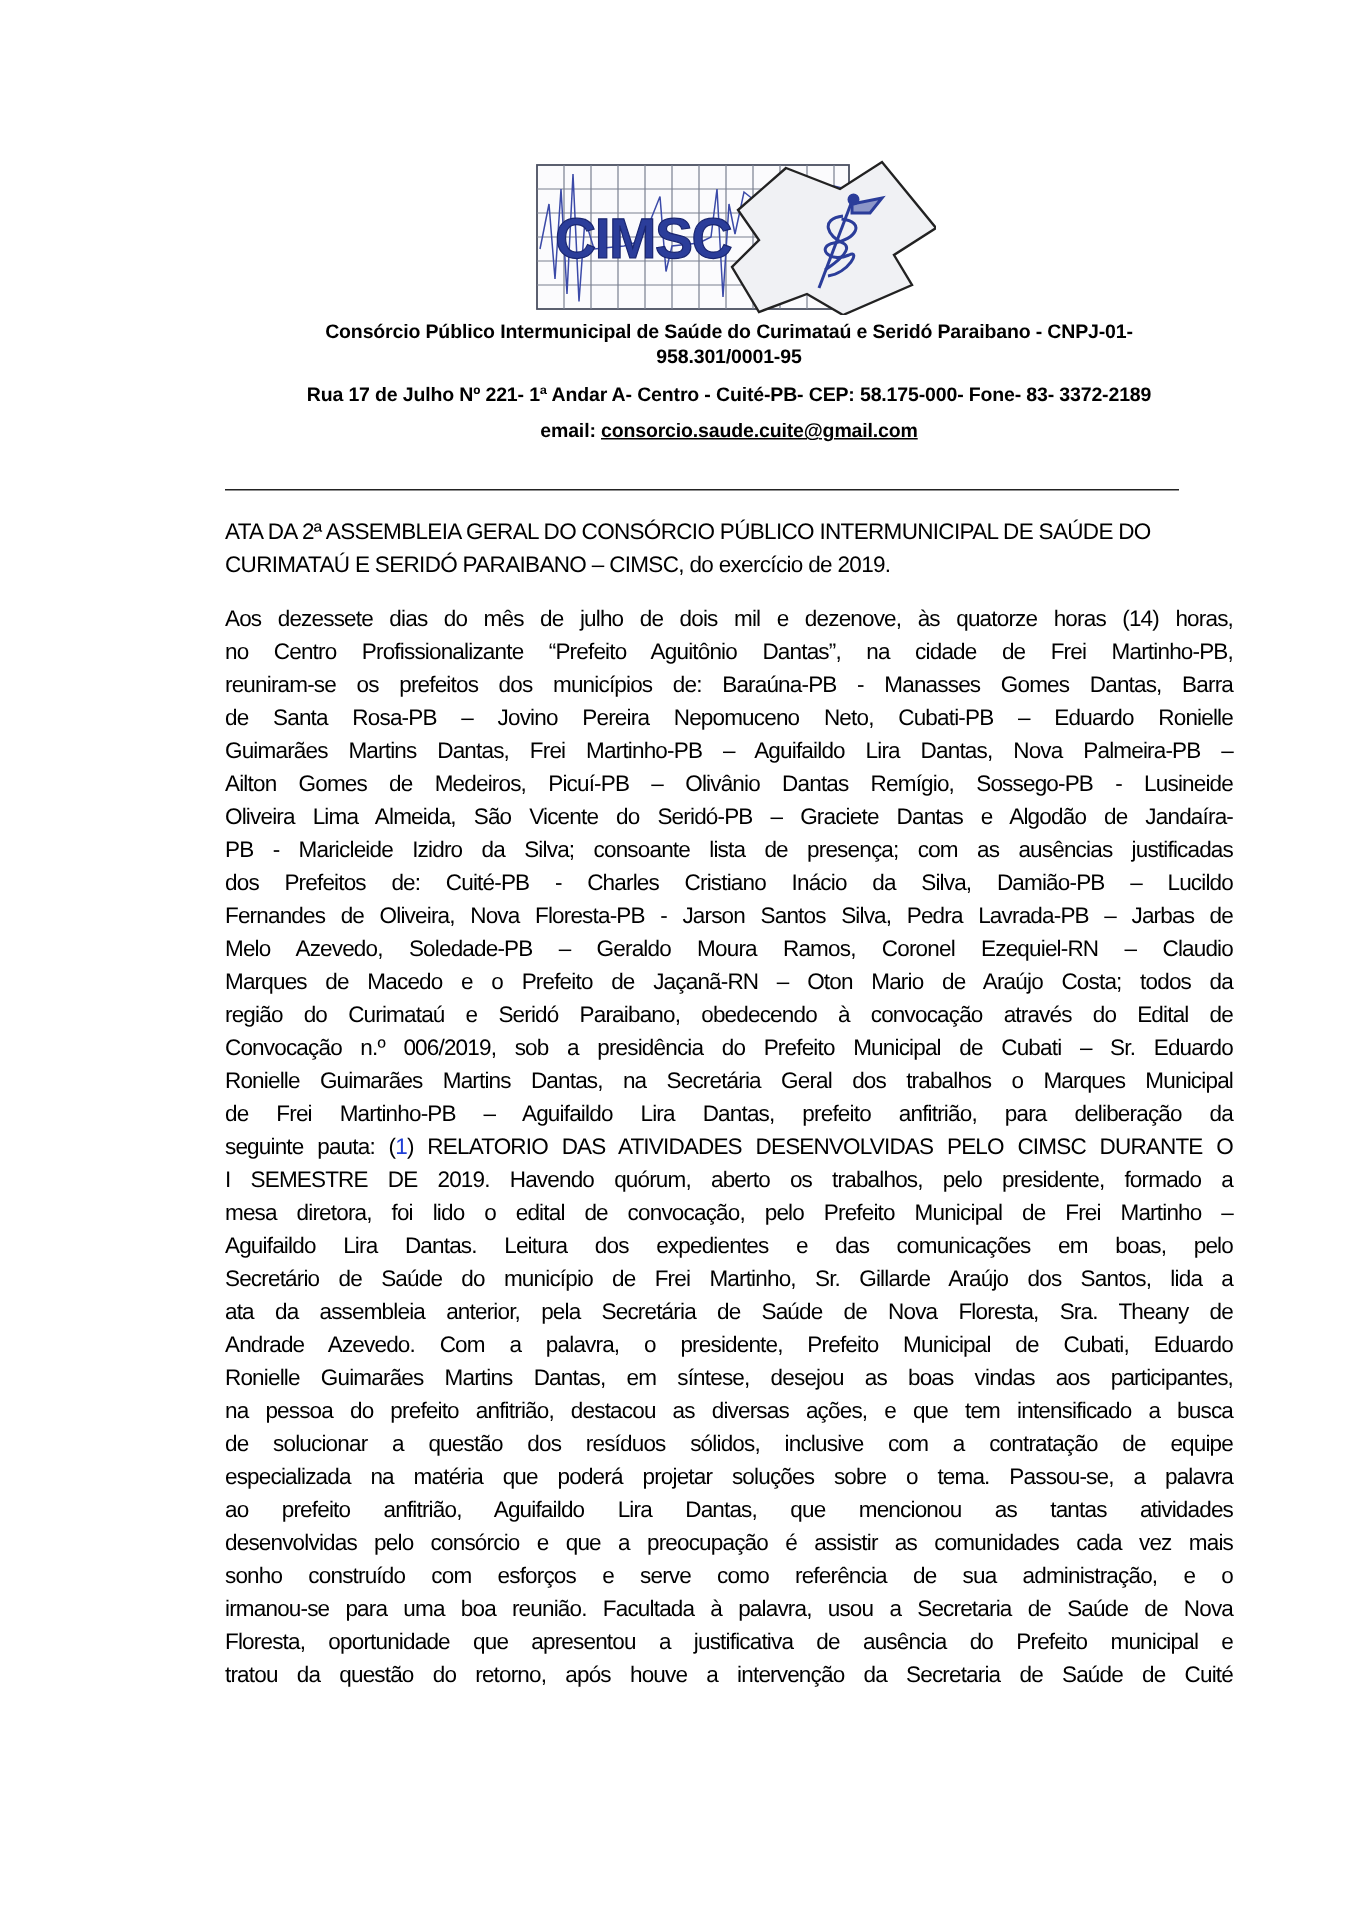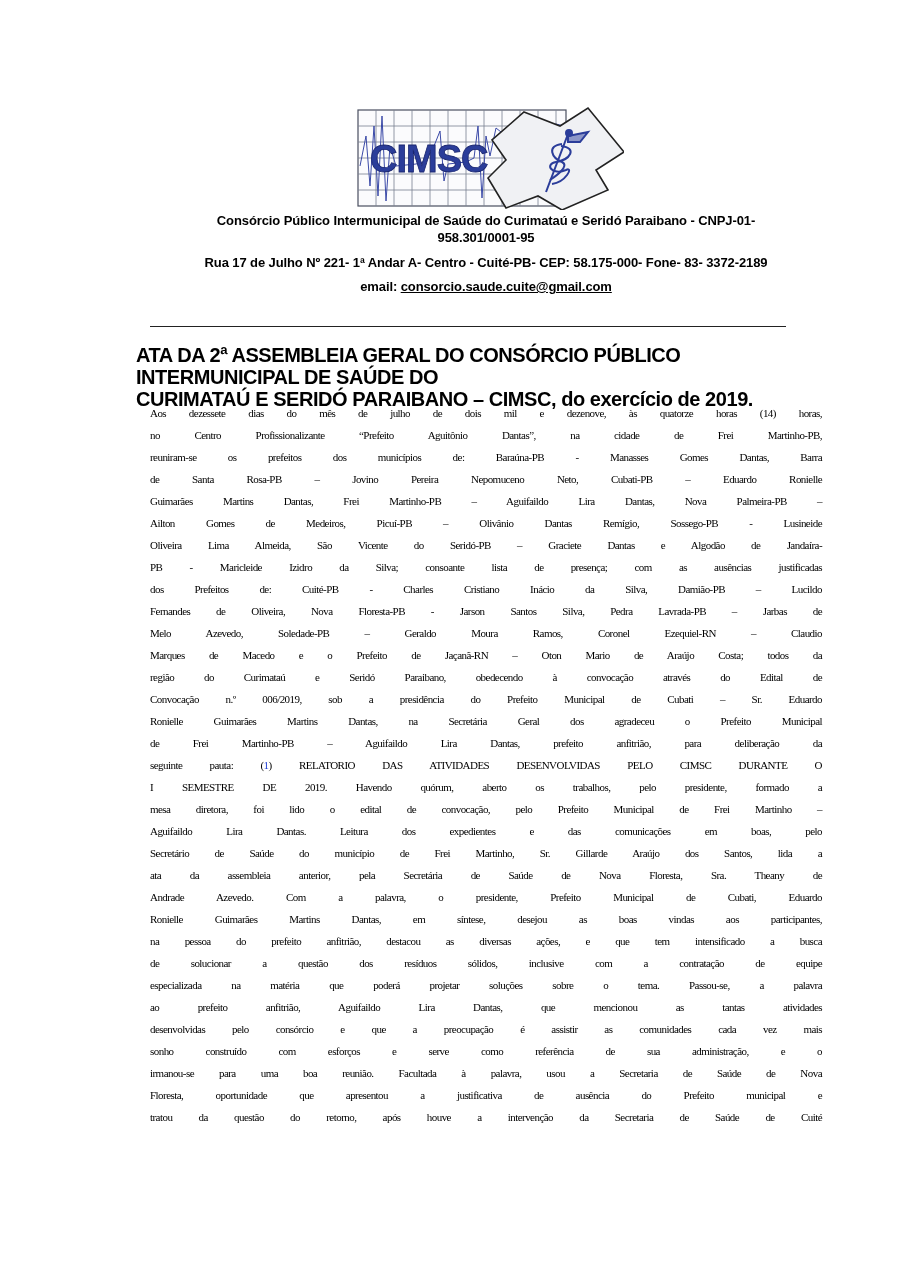--- a/index.html
+++ b/index.html
@@ -10,26 +10,26 @@
 
   .hdr { position:absolute; left:150px; width:672px; text-align:center;
          font-family:"Liberation Sans", sans-serif; font-weight:bold; font-size:13px; letter-spacing:-0.1px; }
   .hdr1 { top:212px; line-height:17px; }
   .hdr2 { top:255px; }
   .hdr3 { top:279px; }
   .hdr3 a { color:#000; text-decoration:underline; }
 
   .rule { position:absolute; left:150px; top:326px; width:636px; height:0; border-top:1.4px solid #222; }
 
-  .title { position:absolute; left:136px; top:344px; width:676px;
-           font-family:"Liberation Sans", sans-serif; font-weight:bold; font-size:20px; line-height:22px; letter-spacing:-0.45px; }
+  .title { position:absolute; left:150px; top:344px; width:676px;
+           font-family:"Liberation Sans", sans-serif; font-weight:normal; font-size:15px; line-height:22px; letter-spacing:-0.45px; }
 
   .body { position:absolute; left:150px; top:402px; width:672px; }
   .ln { display:block; height:22px; line-height:22px; white-space:nowrap;
-        font-family:Liberation Serif, serif; font-size:11px; letter-spacing:-0.55px;
+        font-family:Liberation Sans, sans-serif; font-size:15px; letter-spacing:-0.55px;
         text-align:justify; text-align-last:justify; }
   .ln.last { text-align-last:justify; }
   .blue { color:#1f3fd6; }
 </style>
 </head>
 <body>
 
 <div class="page">
 
   <svg class="logo" viewBox="0 0 268 104" xmlns="http://www.w3.org/2000/svg">
@@ -92,21 +92,21 @@
     <span class="ln">Guimarães Martins Dantas, Frei Martinho-PB – Aguifaildo Lira Dantas, Nova Palmeira-PB –</span>
     <span class="ln">Ailton Gomes de Medeiros, Picuí-PB – Olivânio Dantas Remígio, Sossego-PB - Lusineide</span>
     <span class="ln">Oliveira Lima Almeida, São Vicente do Seridó-PB – Graciete Dantas e Algodão de Jandaíra-</span>
     <span class="ln">PB - Maricleide Izidro da Silva; consoante lista de presença; com as ausências justificadas</span>
     <span class="ln">dos Prefeitos de: Cuité-PB - Charles Cristiano Inácio da Silva, Damião-PB – Lucildo</span>
     <span class="ln">Fernandes de Oliveira, Nova Floresta-PB - Jarson Santos Silva, Pedra Lavrada-PB – Jarbas de</span>
     <span class="ln">Melo Azevedo, Soledade-PB – Geraldo Moura Ramos, Coronel Ezequiel-RN – Claudio</span>
     <span class="ln">Marques de Macedo e o Prefeito de Jaçanã-RN – Oton Mario de Araújo Costa; todos da</span>
     <span class="ln">região do Curimataú e Seridó Paraibano, obedecendo à convocação através do Edital de</span>
     <span class="ln">Convocação n.º 006/2019, sob a presidência do Prefeito Municipal de Cubati – Sr. Eduardo</span>
-    <span class="ln">Ronielle Guimarães Martins Dantas, na Secretária Geral dos agradeceu o Prefeito Municipal</span>
+    <span class="ln">Ronielle Guimarães Martins Dantas, na Secretária Geral dos trabalhos o Marques Municipal</span>
     <span class="ln">de Frei Martinho-PB – Aguifaildo Lira Dantas, prefeito anfitrião, para deliberação da</span>
     <span class="ln"><span>seguinte pauta: (</span><span class="blue">1</span><span>) RELATORIO DAS ATIVIDADES DESENVOLVIDAS PELO CIMSC DURANTE O</span></span>
     <span class="ln">I SEMESTRE DE 2019. Havendo quórum, aberto os trabalhos, pelo presidente, formado a</span>
     <span class="ln">mesa diretora, foi lido o edital de convocação, pelo Prefeito Municipal de Frei Martinho –</span>
     <span class="ln">Aguifaildo Lira Dantas. Leitura dos expedientes e das comunicações em boas, pelo</span>
     <span class="ln">Secretário de Saúde do município de Frei Martinho, Sr. Gillarde Araújo dos Santos, lida a</span>
     <span class="ln">ata da assembleia anterior, pela Secretária de Saúde de Nova Floresta, Sra. Theany de</span>
     <span class="ln">Andrade Azevedo. Com a palavra, o presidente, Prefeito Municipal de Cubati, Eduardo</span>
     <span class="ln">Ronielle Guimarães Martins Dantas, em síntese, desejou as boas vindas aos participantes,</span>
     <span class="ln">na pessoa do prefeito anfitrião, destacou as diversas ações, e que tem intensificado a busca</span>

